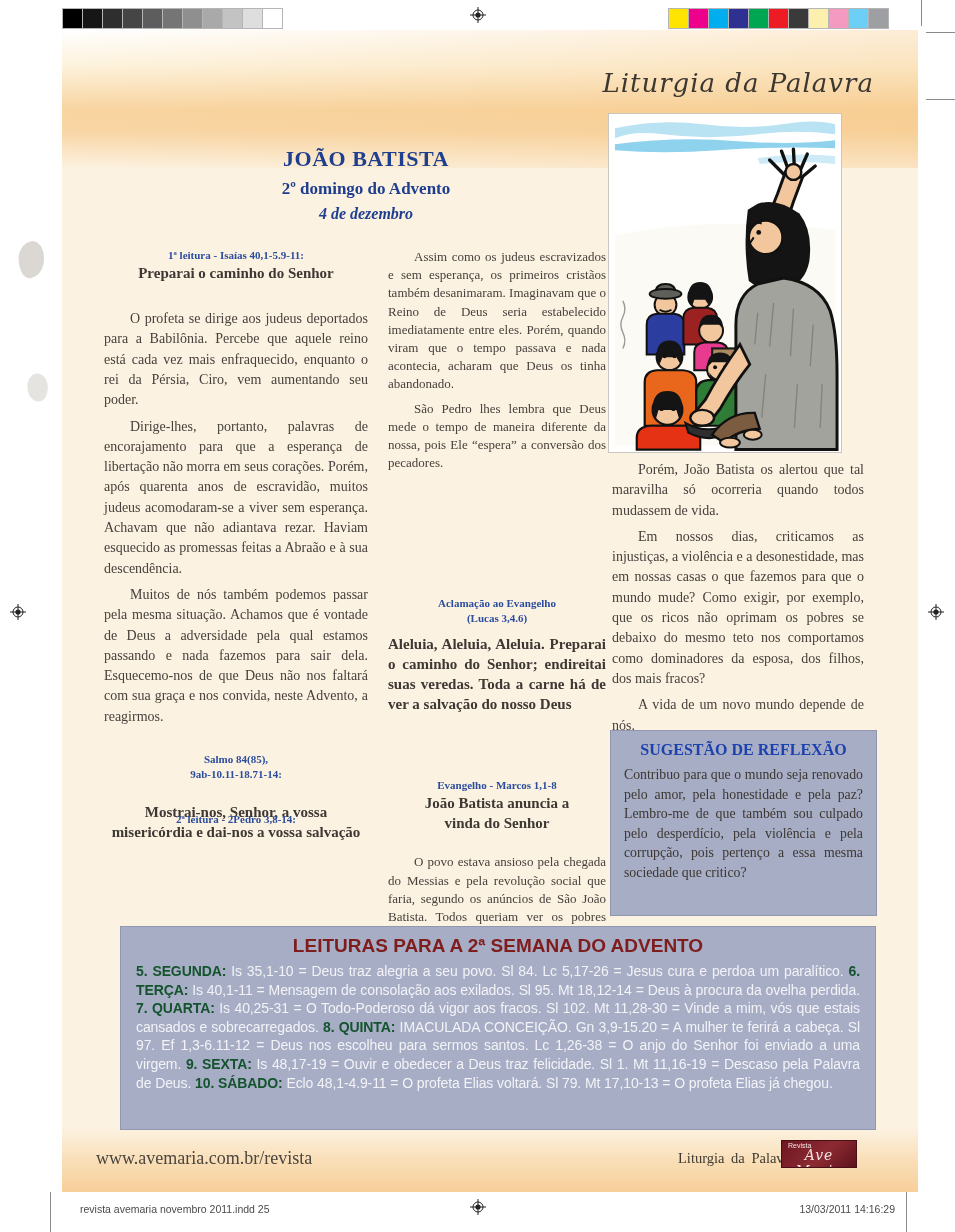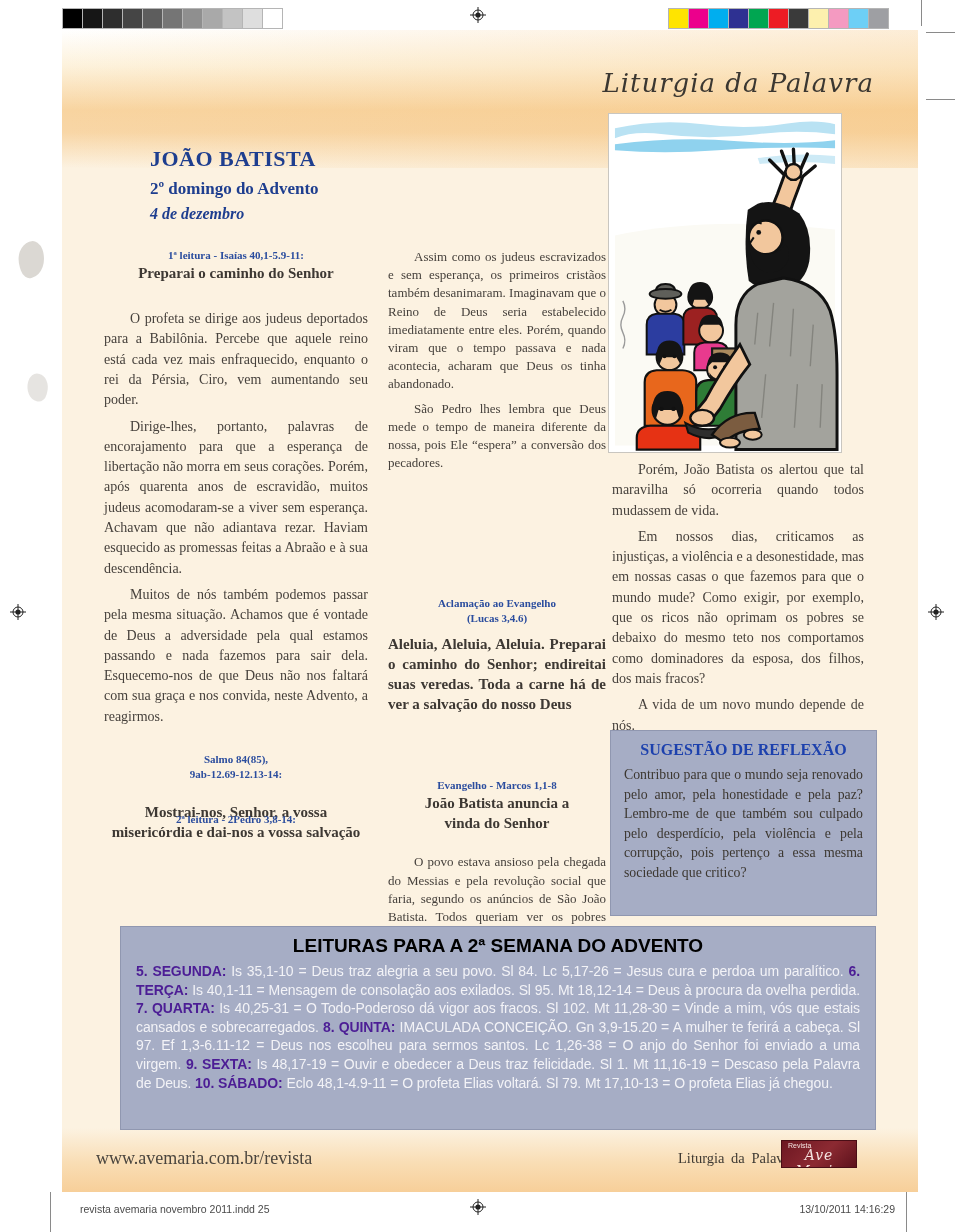--- a/index.html
+++ b/index.html
@@ -18,21 +18,21 @@
   .page { position:absolute; left:62px; top:30px; width:856px; height:1162px; background:#fcf2e1; }
   .band-top { position:absolute; left:0; top:0; width:100%; height:138px;
     background:linear-gradient(180deg,#ffffff 0%,#fdf2dc 26%,#f8d4a0 58%,#f8d6a6 74%,#fcf2e1 100%); }
   .band-top::after { content:""; position:absolute; inset:0;
     background:linear-gradient(90deg, rgba(248,198,128,0) 0%, rgba(246,190,112,.28) 100%); }
   .band-bottom { position:absolute; left:0; top:1098px; width:100%; height:64px;
     background:linear-gradient(180deg,#fcf2e1 0%,#f9ddb4 55%,#f7cf99 100%); }
   .script-title { position:absolute; top:38px; right:44px; font-family:"DejaVu Serif", serif;
     font-style:italic; font-size:26px; color:#3b3731; letter-spacing:1px; }
   
-  .title-block { position:absolute; left:88px; top:116px; width:432px; color:#1e3e8f; }
+  .title-block { position:absolute; left:88px; top:116px; width:432px; text-align:center; color:#1e3e8f; }
   .title-main { font-size:22px; font-weight:bold; letter-spacing:.5px; }
   .title-sub  { font-size:17px; font-weight:bold; margin-top:7px; }
   .title-date { font-size:16px; font-weight:bold; margin-top:6px;font-style:italic; }
   
   .col { position:absolute; font-size:14px; line-height:1.45; text-align:justify; }
   .col p { text-indent:26px; margin-bottom:6px; }
   .h-blue { color:#2b4d9e; font-weight:bold; text-align:center; text-indent:0 !important; font-size:11px; line-height:1.35; }
   .h-dark { color:#3d3833; font-weight:bold; text-align:center; text-indent:0 !important; font-size:15px; line-height:1.35; }
   #col1 { left:42px; top:218px; width:264px; }
   #col1 .lead-gap { height:26px; }
@@ -51,24 +51,24 @@
     background:#ffffff; border:1px solid #c9c6c0; }
   .illu svg { display:block; width:100%; height:100%; }
   
   .reflection { position:absolute; left:548px; top:700px; width:267px; height:186px;
     background:#a6adc5; border:1px solid #9097b0; padding:10px 13px; }
   .reflection h3 { color:#1d41ad; font-size:16px; text-align:center; margin-bottom:6px; }
   .reflection p { font-size:13.8px; line-height:1.42; text-align:justify; color:#3c3730; }
   .readings { position:absolute; left:58px; top:896px; width:756px; height:204px;
     background:#a6adc5; border:1px solid #9097b0; padding:8px 15px 0;
     font-family:"Liberation Sans", sans-serif; }
-  .readings h3 { color:#000000; font-size:19px; text-align:center; letter-spacing:0; margin-bottom:5px; }
+  .readings h3 { color:#7f1d1d; font-size:19px; text-align:center; letter-spacing:0; margin-bottom:5px; }
   .readings .rd-text { font-size:14px; line-height:1.33; text-align:justify;
     color:#f3f3f7; letter-spacing:-0.1px; }
-  .readings .rd-text .day { color:#4c1d95; font-weight:bold; }
+  .readings .rd-text .day { color:#14532d; font-weight:bold; }
   
   .footer-url { position:absolute; left:34px; top:1118px; font-size:18px; color:#4a453e; }
   .footer-label { position:absolute; left:616px; top:1120px; font-size:14.5px; color:#3f3a33; word-spacing:3px; }
   .logo { position:absolute; left:719px; top:1110px; width:76px; height:28px;
     background:linear-gradient(135deg,#6d1722 0%,#8c2a32 55%,#5d121c 100%);
     border:1px solid #4a0e16; color:#f4e3e0; overflow:hidden; }
   .logo .logo-top { font-family:"Liberation Sans", sans-serif; font-size:7px; padding:1px 0 0 6px; }
   .logo .logo-main { font-family:"DejaVu Serif", serif; font-style:italic; font-size:14px;
     text-align:center; margin-top:-2px; letter-spacing:1px; }
   
@@ -225,21 +225,21 @@
     <div class="col" id="col1">
       <div class="h-blue">1ª leitura - Isaías 40,1-5.9-11:</div>
       <div class="h-dark">Preparai o caminho do Senhor</div>
       <div class="lead-gap"></div>
       <p>O profeta se dirige aos judeus deportados para a Babilônia. Percebe que aquele reino está cada vez mais enfraquecido, enquanto o rei da Pérsia, Ciro, vem aumentando seu poder.</p>
       <p>Dirige-lhes, portanto, palavras de encorajamento para que a esperança de libertação não morra em seus corações. Porém, após quarenta anos de escravidão, muitos judeus acomodaram-se a viver sem esperança. Achavam que não adiantava rezar. Haviam esquecido as promessas feitas a Abraão e à sua descendência.</p>
       <p>Muitos de nós também podemos passar pela mesma situação. Achamos que é vontade de Deus a adversidade pela qual estamos passando e nada fazemos para sair dela. Esquecemo-nos de que Deus não nos faltará com sua graça e nos convida, neste Advento, a reagirmos.</p>
     </div>
     <div class="col" id="col1-psalm">
       <div class="h-blue">Salmo 84(85),</div>
-      <div class="h-blue">9ab-12.69-12.13-14:</div>
+      <div class="h-blue">9ab-10.11-18.71-14:</div>
       <div class="h-dark">Mostrai-nos, Senhor, a vossa misericórdia e dai-nos a vossa salvação</div>
     </div>
     <div class="col" id="col1-reading2">
       <div class="h-blue">2ª leitura - 2Pedro 3,8-14:</div>
     </div>
 
     <div class="col" id="col2">
       <p>Assim como os judeus escravizados e sem esperança, os primeiros cristãos também desanimaram. Imaginavam que o Reino de Deus seria estabelecido imediatamente entre eles. Porém, quando viram que o tempo passava e nada acontecia, acharam que Deus os tinha abandonado.</p>
       <p>São Pedro lhes lembra que Deus mede o tempo de maneira diferente da nossa, pois Ele “espera” a conversão dos pecadores.</p>
     </div>
@@ -273,14 +273,14 @@
 
     <div class="footer-url">www.avemaria.com.br/revista</div>
     <div class="footer-label">Liturgia da Palavra</div>
     <div class="logo">
       <div class="logo-top">Revista</div>
       <div class="logo-main">Ave Maria</div>
     </div>
   </div>
 
   <div class="slug" style="left:64px; top:1203px;margin-left:16px;">revista avemaria novembro 2011.indd   25</div>
-  <div class="slug" style="right:60px; top:1203px; position:absolute;">13/10/2011   14:16:29</div>
+  <div class="slug" style="right:60px; top:1203px; position:absolute;">13/03/2011   14:16:29</div>
 </div>
 
 </body></html>

